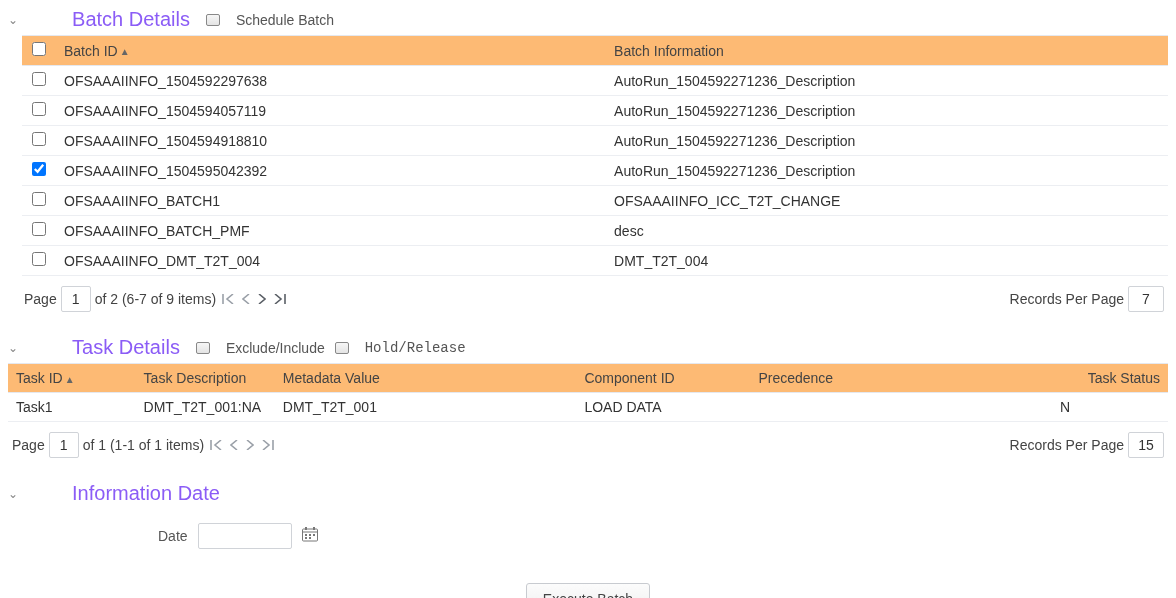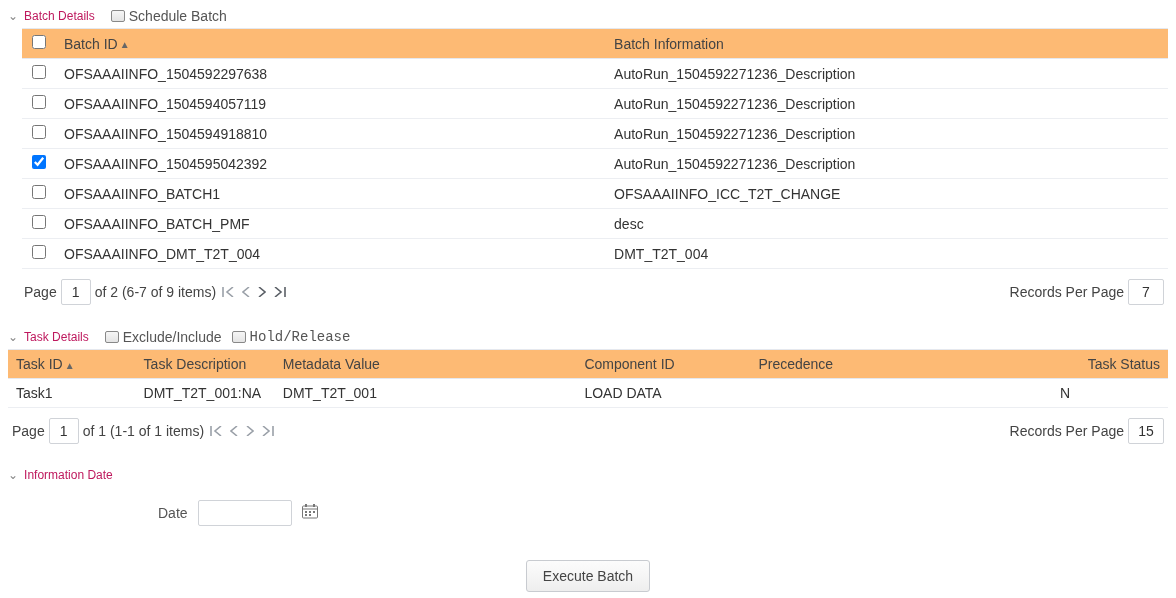--- a/index.html
+++ b/index.html
@@ -16,27 +16,28 @@
     align-items: center;
     gap: 6px;
     margin-bottom: 4px;
   }
   .chev {
     font-size: 12px;
     color: #888;
     cursor: pointer;
   }
   .sec-title {
-    color: #be185d;
-    font-size: 12px;
+    color: #8b5cf6;
+    font-size: 20px;
+    margin-left: 48px;
   }
   .toolbar-btn {
     display: flex;
     align-items: center;
-    gap: 4px;
+    gap: 16px;
     color: #555;
     font-size: 14px;
     margin-left: 10px;
     cursor: pointer;
   }
   .mini-icon {
     width: 14px;
     height: 12px;
     display: inline-block;
     border: 1px solid #888;

